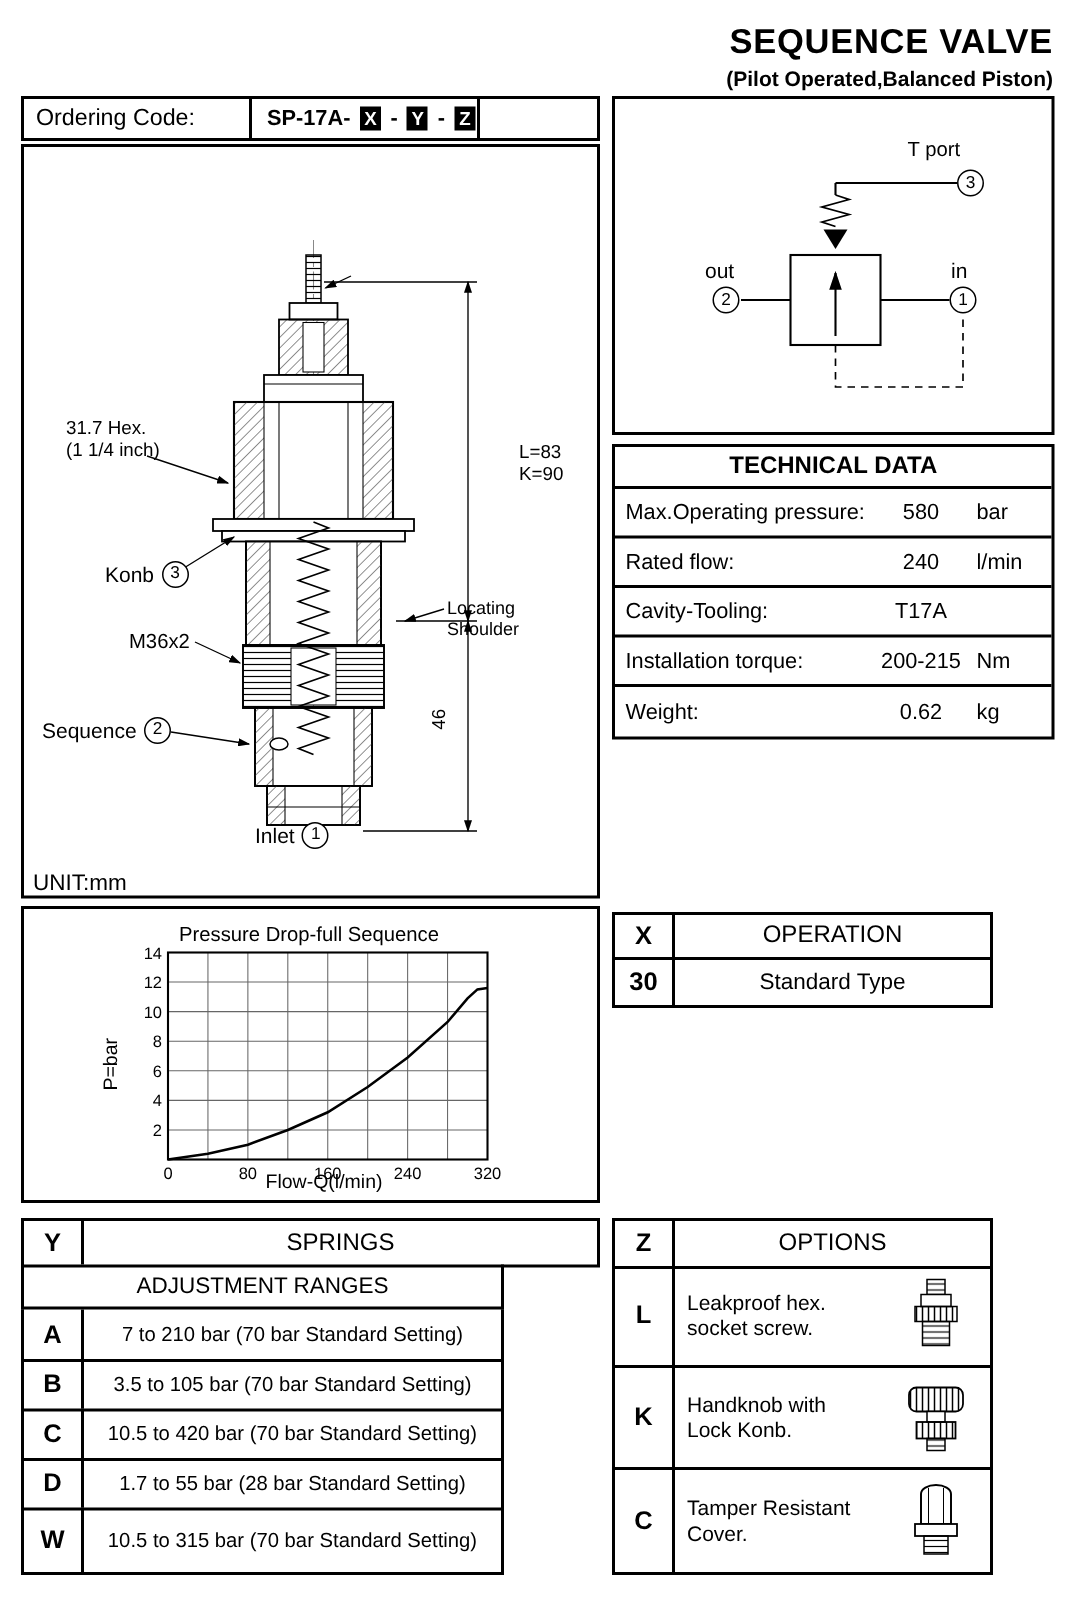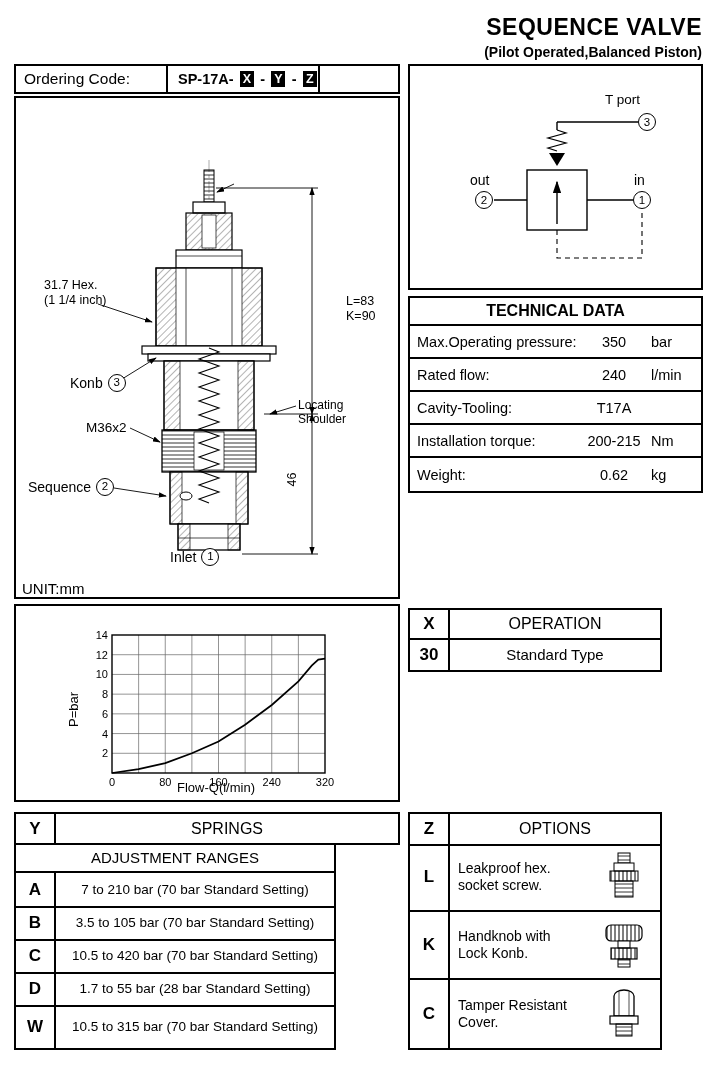--- a/index.html
+++ b/index.html
@@ -218,20 +218,21 @@
         <text x="255.75" y="180" text-anchor="middle" font-size="11" font-family="Liberation Sans, sans-serif">240</text>
         <text x="309" y="180" text-anchor="middle" font-size="11" font-family="Liberation Sans, sans-serif">320</text>
         <text x="92" y="151.28571428571428" text-anchor="end" font-size="11" font-family="Liberation Sans, sans-serif">2</text>
         <text x="92" y="131.57142857142858" text-anchor="end" font-size="11" font-family="Liberation Sans, sans-serif">4</text>
         <text x="92" y="111.85714285714286" text-anchor="end" font-size="11" font-family="Liberation Sans, sans-serif">6</text>
         <text x="92" y="92.14285714285715" text-anchor="end" font-size="11" font-family="Liberation Sans, sans-serif">8</text>
         <text x="92" y="72.42857142857143" text-anchor="end" font-size="11" font-family="Liberation Sans, sans-serif">10</text>
         <text x="92" y="52.71428571428572" text-anchor="end" font-size="11" font-family="Liberation Sans, sans-serif">12</text>
         <text x="92" y="33" text-anchor="end" font-size="11" font-family="Liberation Sans, sans-serif">14</text>
       </svg>
+    <div class="chart-title">Pressure Drop-full Sequence</div>
     <div class="chart-ylabel">P=bar</div>
     <div class="chart-xlabel">Flow-Q(l/min)</div>
   </div>
 
   <div class="schem-box">
     <svg class="schem-svg" width="291" height="222">
       <g stroke="#000" fill="none" stroke-width="1.4">
         <rect x="117" y="104" width="60" height="60"></rect>
         <line x1="84" y1="134" x2="117" y2="134"></line>
         <line x1="177" y1="134" x2="223" y2="134"></line>
@@ -248,21 +249,21 @@
     <div class="schem-label" style="left:60px; top:106px;">out</div>
     <div class="pnum" style="position:absolute; left:65px; top:125px;">2</div>
     <div class="schem-label" style="left:224px; top:106px;">in</div>
     <div class="pnum" style="position:absolute; left:223px; top:125px;">1</div>
   </div>
 
   <div class="tech-box">
     <div class="tech-title">TECHNICAL DATA</div>
     <div class="tech-row">
       <div class="tech-label">Max.Operating pressure:</div>
-      <div class="tech-value">350</div>
+      <div class="tech-value">580</div>
       <div class="tech-unit">bar</div>
     </div>
     <div class="tech-row">
       <div class="tech-label">Rated flow:</div>
       <div class="tech-value">240</div>
       <div class="tech-unit">l/min</div>
     </div>
     <div class="tech-row">
       <div class="tech-label">Cavity-Tooling:</div>
       <div class="tech-value">T17A</div>

